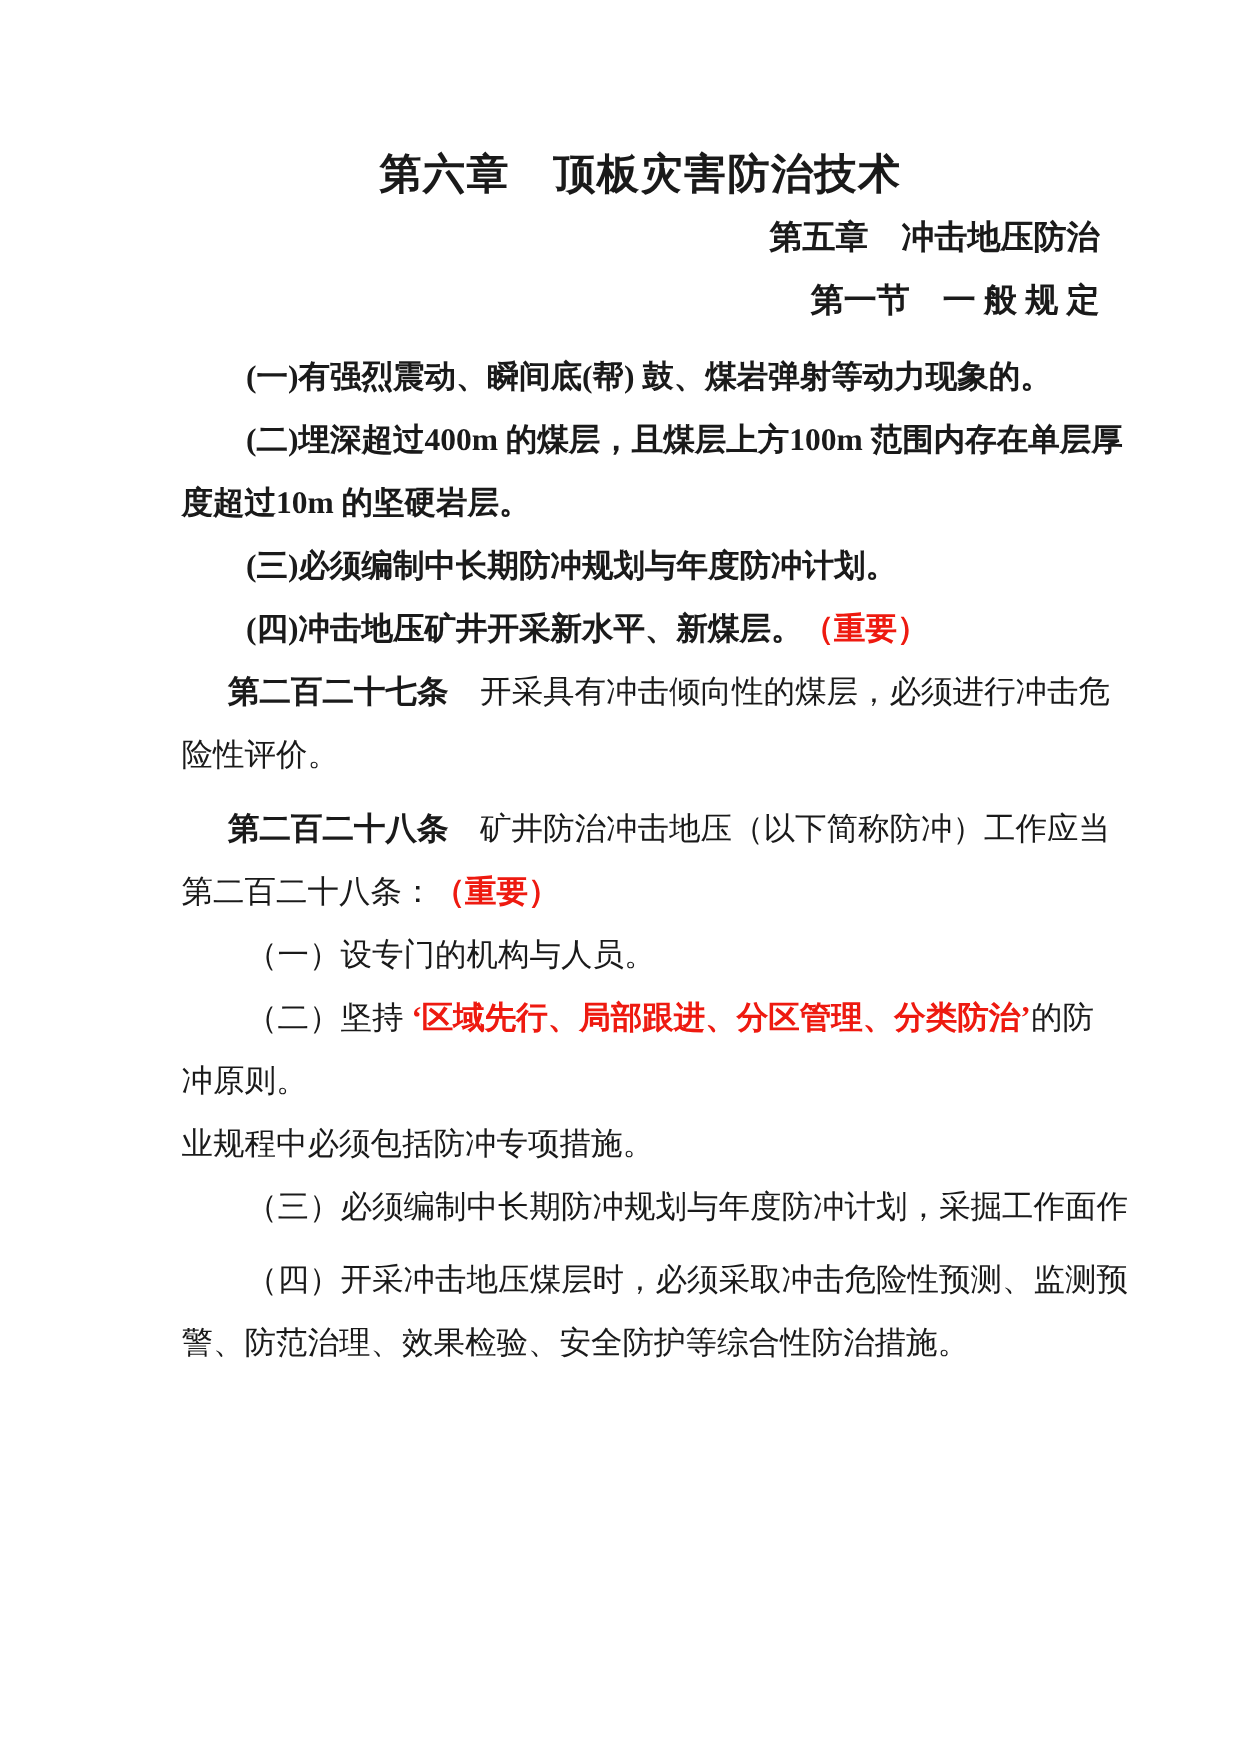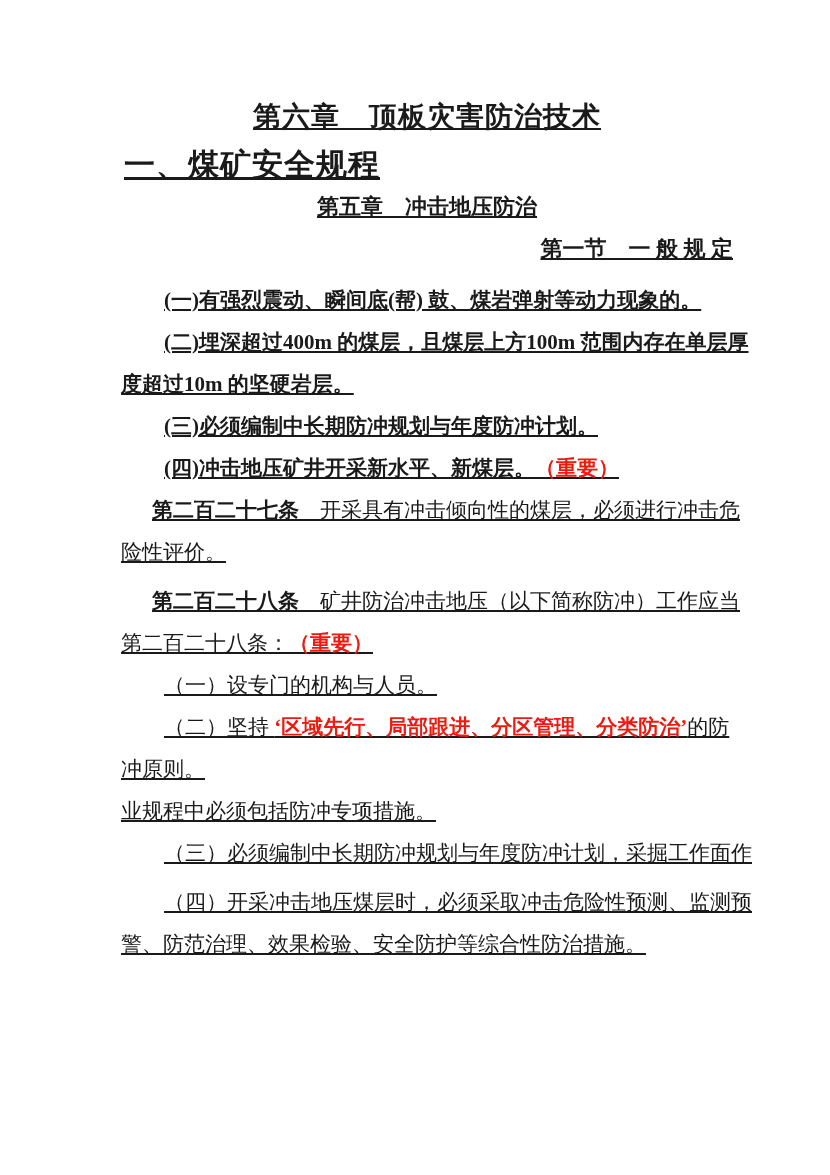--- a/index.html
+++ b/index.html
@@ -10,21 +10,20 @@
   *{margin:0;padding:0;box-sizing:border-box;}
   html,body{background:#ffffff;}
   .page{
     position:relative;
     width:830px;
     height:1006px;
     background:var(--page-bg);
     color:var(--text);
     font-family:"Liberation Serif","DejaVu Serif",serif;
     overflow:hidden;
-    text-decoration:underline;
   }
   .column{
     margin-left:121px;
     width:612px;
   }
   .doc-title{
     padding-top:100px;
     font-size:28px;
     line-height:34px;
     font-weight:bold;
@@ -39,21 +38,21 @@
     line-height:37px;
     font-weight:bold;
     letter-spacing:1px;
     white-space:pre;
   }
   .chapter-line{
     margin-top:10px;
     font-size:22px;
     line-height:28px;
     font-weight:bold;
-    text-align:center;
+    text-align:right;
     white-space:pre;
   }
   .section-line{
     margin-top:14px;
     font-size:22px;
     line-height:28px;
     font-weight:bold;
     text-align:right;
     white-space:pre;
   }
@@ -76,21 +75,20 @@
   .seg-regular{font-weight:normal;}
   .seg-bold{font-weight:bold;}
   .seg-red-bold{font-weight:bold;color:var(--red);}
 </style>
 </head>
 <body>
 
 <div class="page">
   <div class="column">
     <div class="doc-title">第六章　顶板灾害防治技术</div>
-    <div class="doc-heading">一、煤矿安全规程</div>
     <div class="chapter-line">第五章　冲击地压防治</div>
     <div class="section-line">第一节　一 般 规 定</div>
     <div class="doc-body">
         <div class="para">
           <div class="line ind-item"><span class="seg-bold">(一)有强烈震动、瞬间底(帮) 鼓、煤岩弹射等动力现象的。</span></div>
         </div>
         <div class="para">
           <div class="line ind-item"><span class="seg-bold">(二)埋深超过400m 的煤层，且煤层上方100m 范围内存在单层厚</span></div>
           <div class="line"><span class="seg-bold">度超过10m 的坚硬岩层。</span></div>
         </div>

